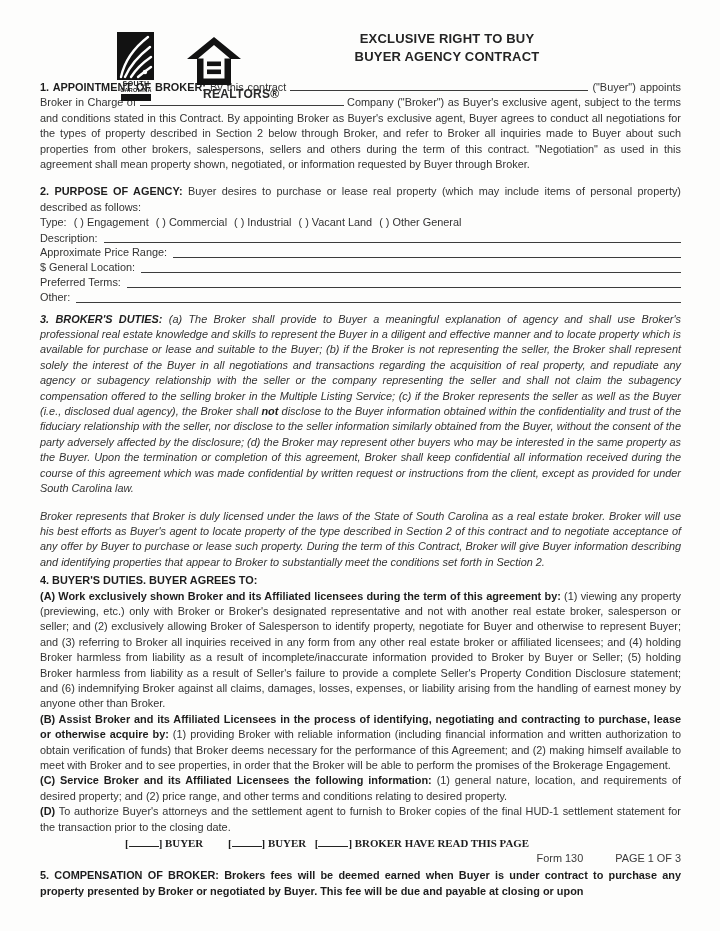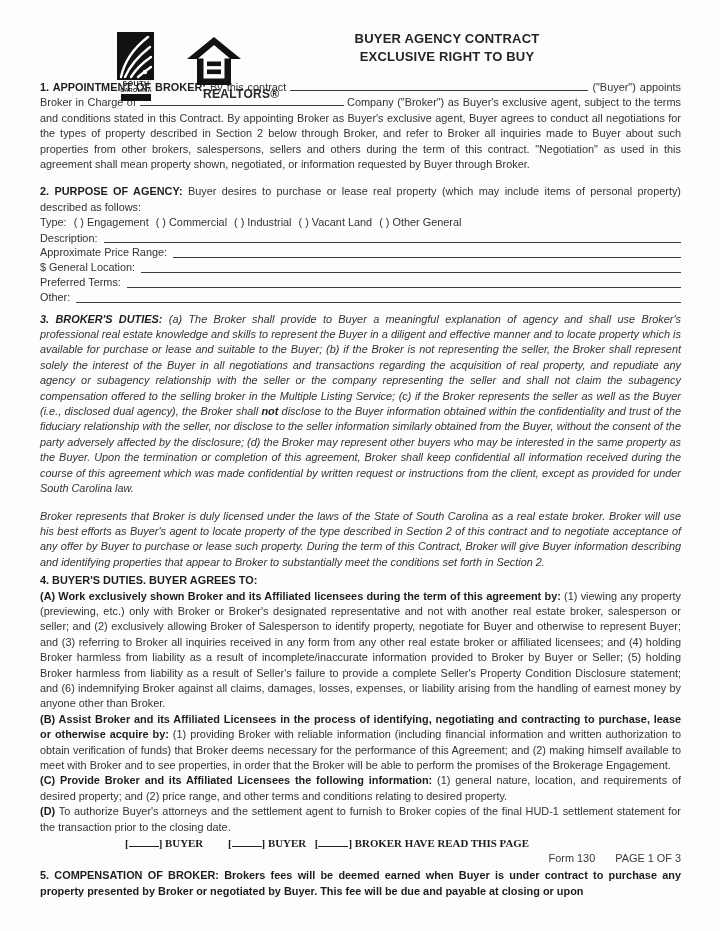--- a/index.html
+++ b/index.html
@@ -43,21 +43,21 @@
     margin-top:1px;padding-left:85px;font-weight:bold;color:#1d1d1d;
     white-space:nowrap;text-align:left;font-family:Liberation Serif, serif;
   }
   .sigblank{
     display:inline-block;width:30px;border-bottom:1.4px solid #222;
     height:9px;vertical-align:baseline;
   }
   .ackgap1{display:inline-block;width:22px;}
   .ackgap2{display:inline-block;width:6px;}
   .formline{
-    display:flex;justify-content:flex-end;gap:20px;
+    display:flex;justify-content:flex-end;gap:32px;
     font-size:10.9px;line-height:13px;color:#3a3a3a;margin-top:1px;
   }
   .sec5{margin-top:3px;font-weight:bold;color:#1d1d1d;}
   
   .sc-logo{position:absolute;left:117px;top:32px;width:37px;height:48px;z-index:3;}
   .sc-caption{
     position:absolute;left:107px;top:80px;width:58px;z-index:3;
     text-align:center;color:#1a1a1a;font-weight:bold;
   }
   .sc-caption .l1{font-size:7px;line-height:7px;letter-spacing:.5px;}
@@ -94,22 +94,22 @@
   <svg class="eho-logo" viewBox="0 0 56 50" xmlns="http://www.w3.org/2000/svg">
     <path d="M28 1 L55 23 L45 23 L45 49 L11 49 L11 23 L1 23 Z" fill="#121212"></path>
     <path d="M28 9 L44 22.5 L38.5 22.5 L38.5 42.5 L17.5 42.5 L17.5 22.5 L12 22.5 Z" fill="#fdfdfc"></path>
     <rect x="21" y="25.5" width="14" height="4.6" fill="#121212"></rect>
     <rect x="21" y="33.5" width="14" height="4.6" fill="#121212"></rect>
   </svg>
 
   <div class="content">
 
     <div class="title">
+      <div>EXCLUSIVE RIGHT TO BUY</div>
       <div>BUYER AGENCY CONTRACT</div>
-      <div>EXCLUSIVE RIGHT TO BUY</div>
     </div>
 
     <p class="p1">
       <b>1. APPOINTMENT OF BROKER:</b>
       <span>By this contract</span>
       <span class="blank b300"></span>
       <span>("Buyer")</span>
       <span>appoints Broker in Charge of</span>
       <span class="blank b205"></span>
       <span>Company ("Broker") as Buyer's exclusive agent, subject to the terms and conditions stated in this Contract. By appointing Broker as Buyer's exclusive agent, Buyer agrees to conduct all negotiations for the types of property described in Section 2 below through Broker, and refer to Broker all inquiries made to Buyer about such properties from other brokers, salespersons, sellers and others during the term of this contract. "Negotiation" as used in this agreement shall mean property shown, negotiated, or information requested by Buyer through Broker.</span>
@@ -159,21 +159,21 @@
       <p class="sec4head">4. BUYER'S DUTIES. BUYER AGREES TO:</p>
       <p>
         <b>(A) Work exclusively shown Broker and its Affiliated licensees during the term of this agreement by:</b>
         <span>(1) viewing any property (previewing, etc.) only with Broker or Broker's designated representative and not with another real estate broker, salesperson or seller; and (2) exclusively allowing Broker of Salesperson to identify property, negotiate for Buyer and otherwise to represent Buyer; and (3) referring to Broker all inquiries received in any form from any other real estate broker or affiliated licensees; and (4) holding Broker harmless from liability as a result of incomplete/inaccurate information provided to Broker by Buyer or Seller; (5) holding Broker harmless from liability as a result of Seller's failure to provide a complete Seller's Property Condition Disclosure statement; and (6) indemnifying Broker against all claims, damages, losses, expenses, or liability arising from the handling of earnest money by anyone other than Broker.</span>
       </p>
       <p>
         <b>(B) Assist Broker and its Affiliated Licensees in the process of identifying, negotiating and contracting to purchase, lease or otherwise acquire by:</b>
         <span>(1) providing Broker with reliable information (including financial information and written authorization to obtain verification of funds) that Broker deems necessary for the performance of this Agreement; and (2) making himself available to meet with Broker and to see properties, in order that the Broker will be able to perform the promises of the Brokerage Engagement.</span>
       </p>
       <p>
-        <b>(C) Provide Broker and its Affiliated Licensees the following information:</b>
+        <b>(C) Service Broker and its Affiliated Licensees the following information:</b>
         <span>(1) general nature, location, and requirements of desired property; and (2) price range, and other terms and conditions relating to desired property.</span>
       </p>
       <p>
         <b>(D)</b>
         <span>To authorize Buyer's attorneys and the settlement agent to furnish to Broker copies of the final HUD-1 settlement statement for the transaction prior to the closing date.</span>
       </p>
     </div>
 
     <div class="ackline">
       <span>[</span><span class="sigblank"></span><span>]</span>

